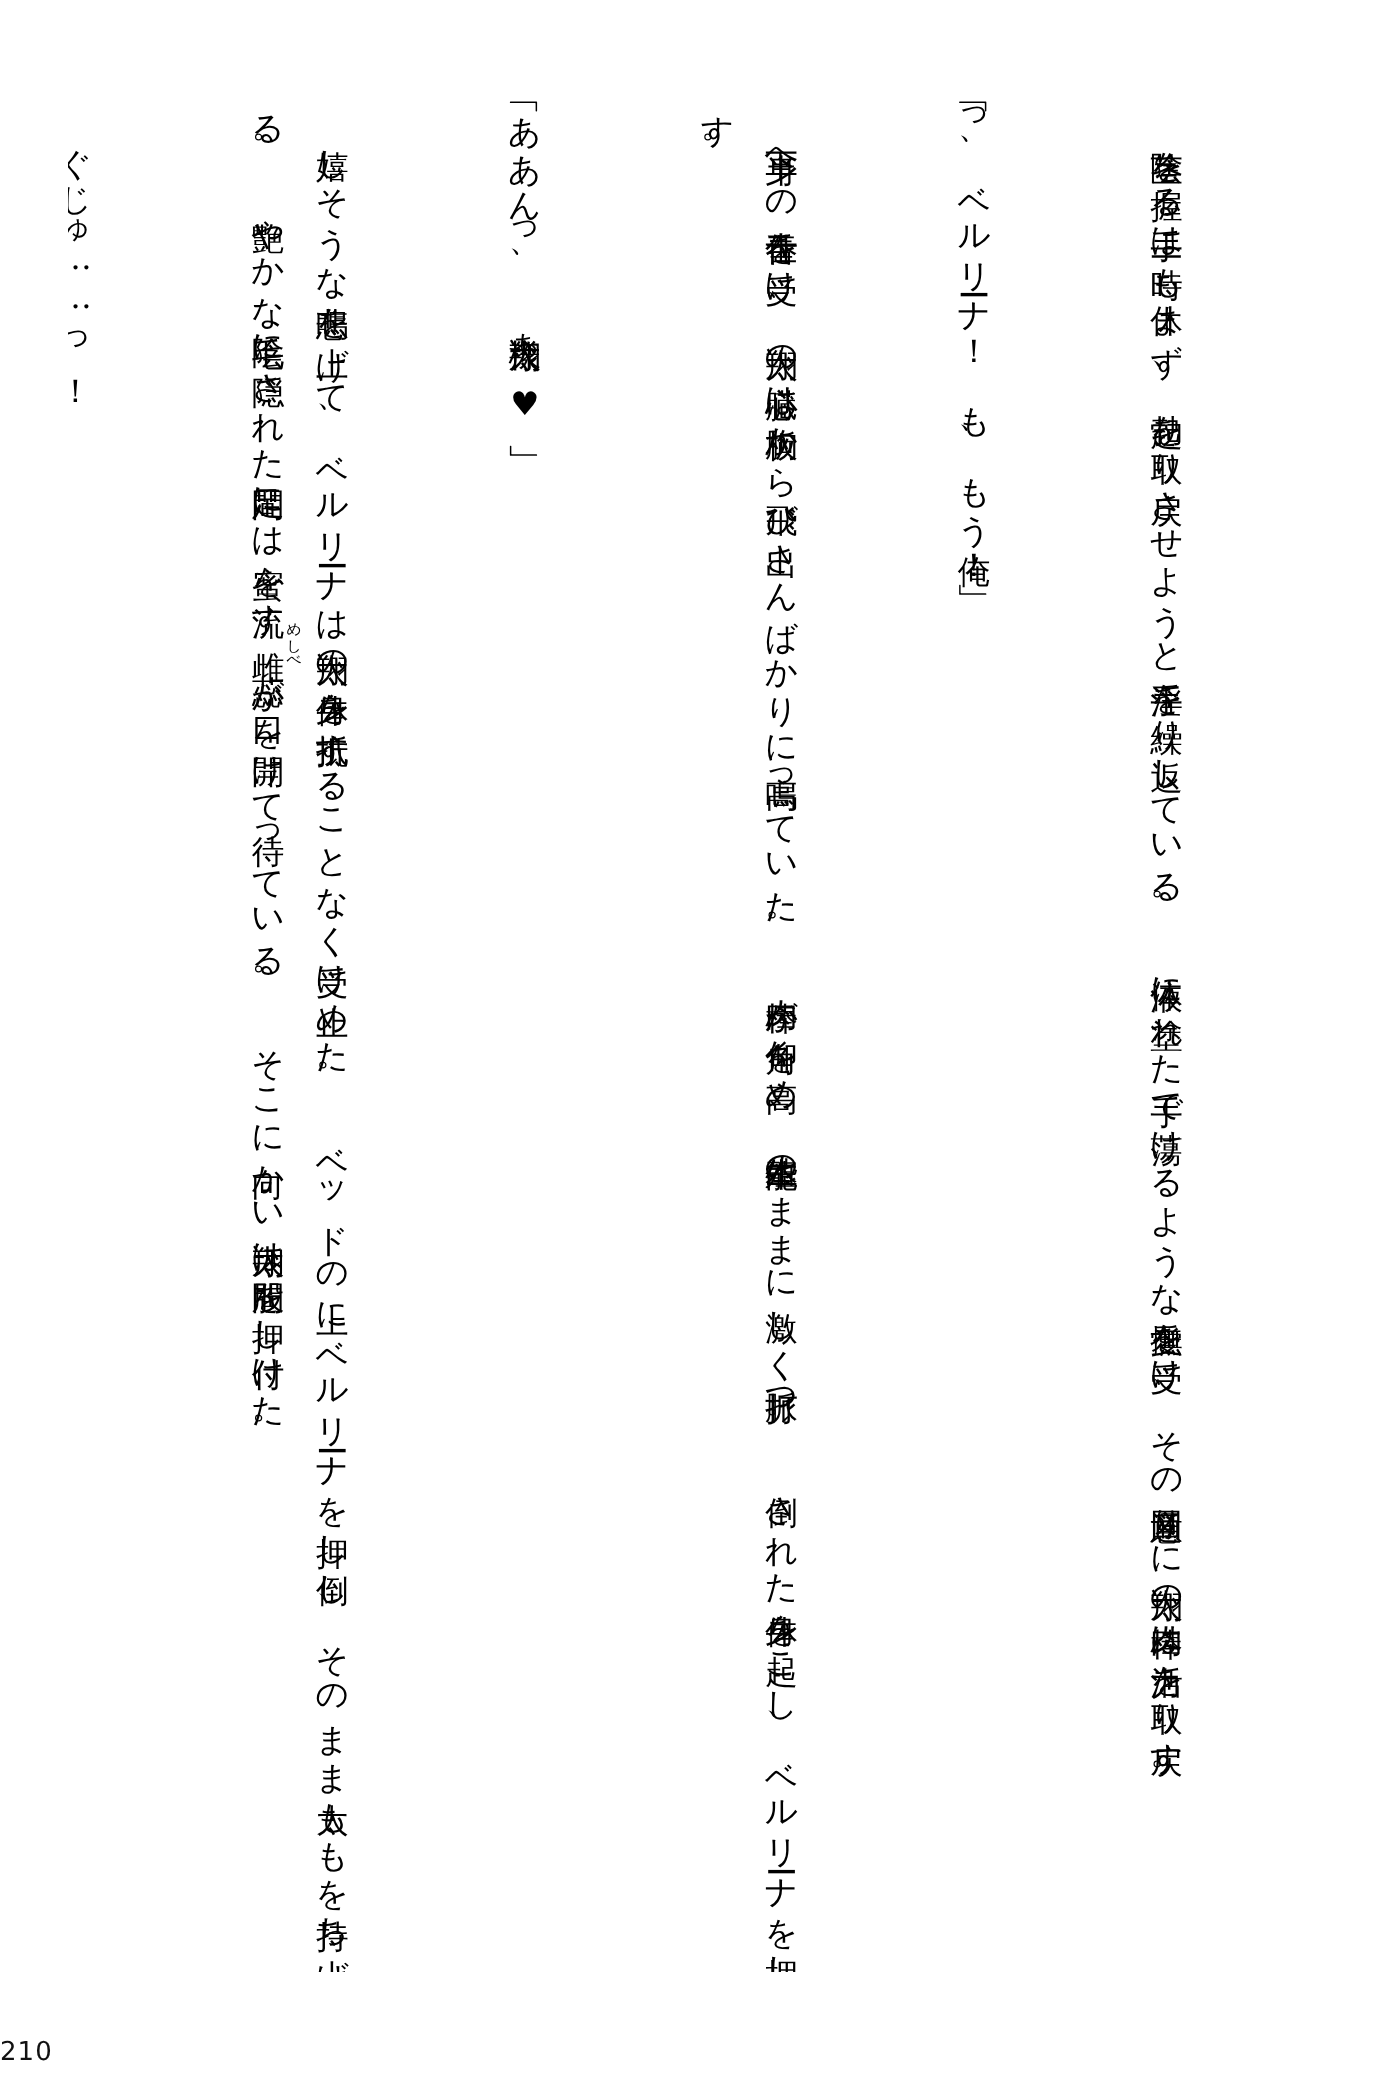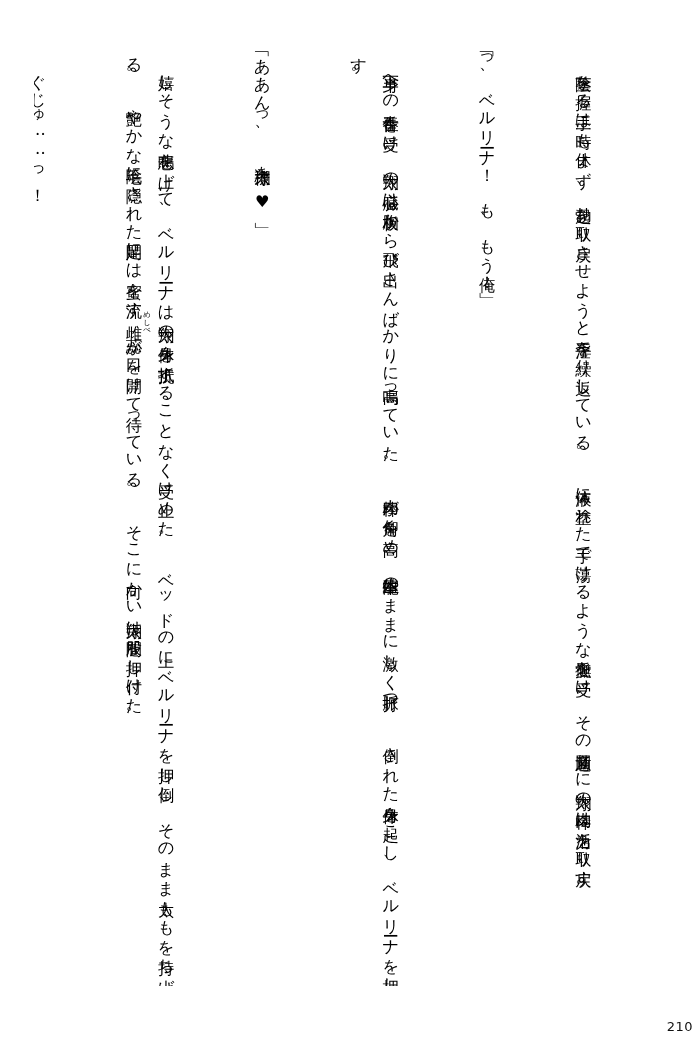--- a/index.html
+++ b/index.html
@@ -53,21 +53,21 @@
     font-size: 0.45em;
     letter-spacing: 0;
     line-height: 1;
   }
 
   .page-number {
     position: absolute;
     bottom: 16px;
     left: 0;
     right: 0;
-    text-align: right;
+    text-align: left;
     font-size: 13px;
     font-family: "DejaVu Sans", "Liberation Sans", sans-serif;
     color: #111111;
     letter-spacing: 0.04em;
   }
 </style>
 </head>
 <body>
 
 <div class="page">

